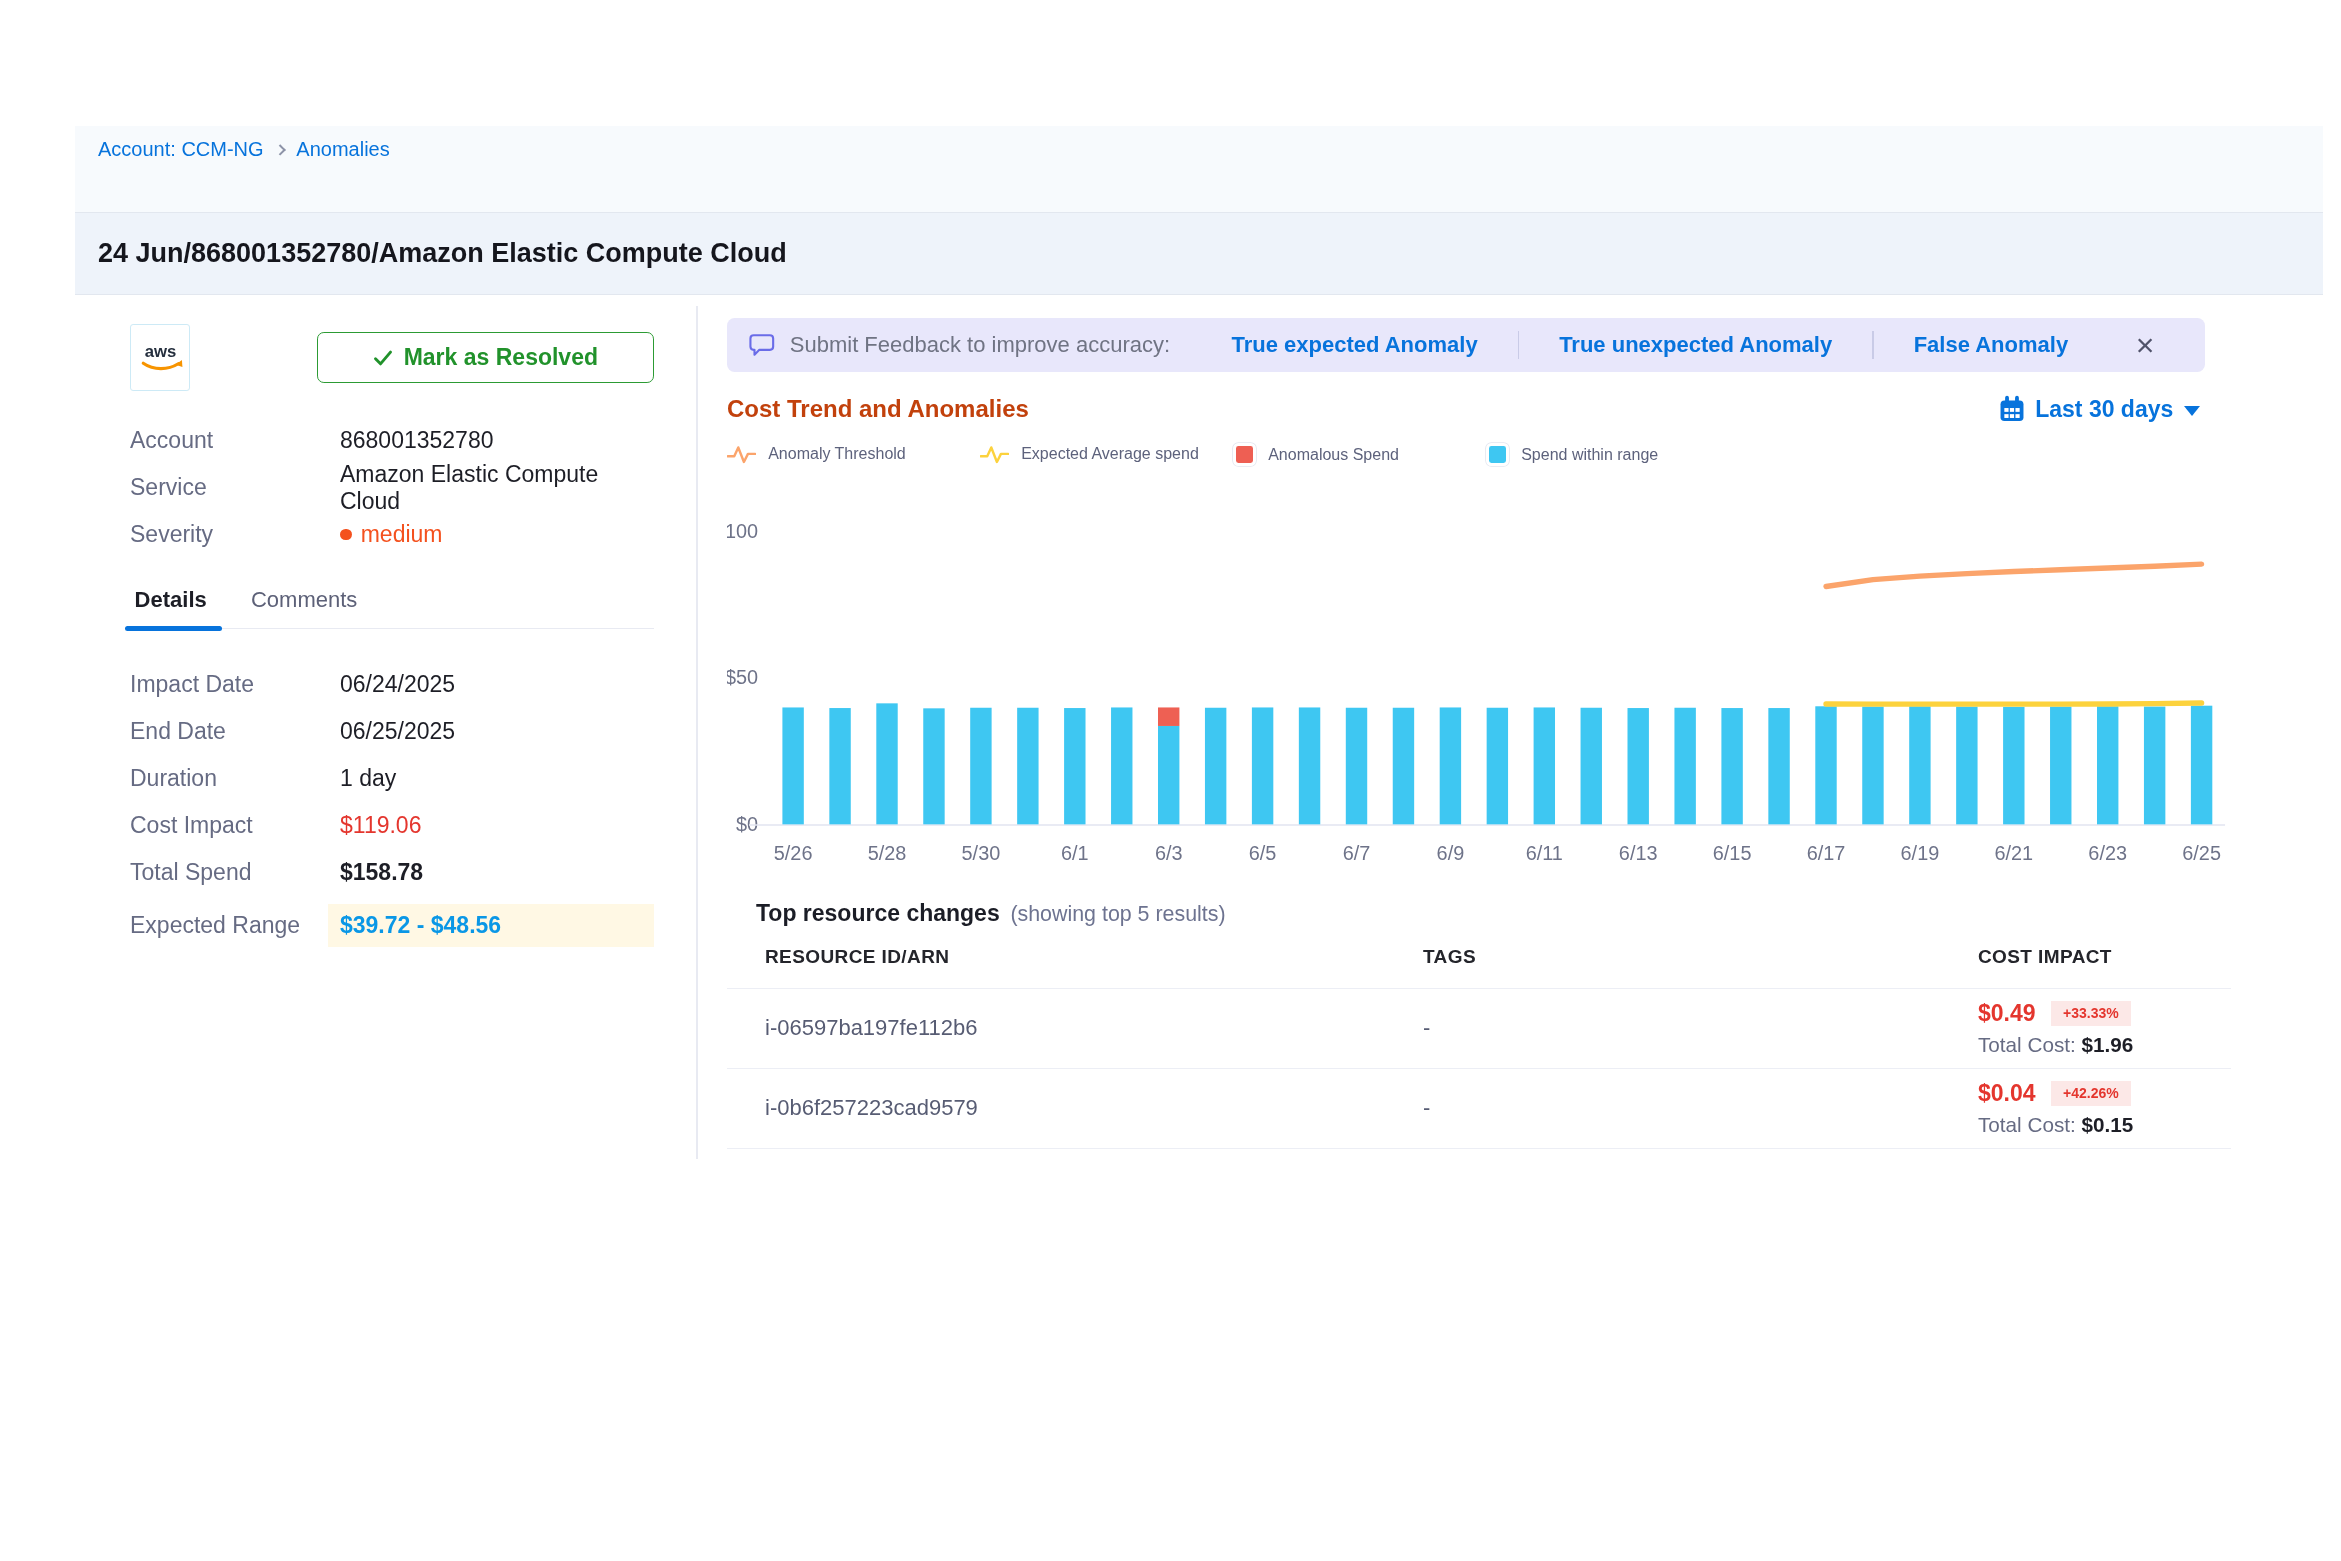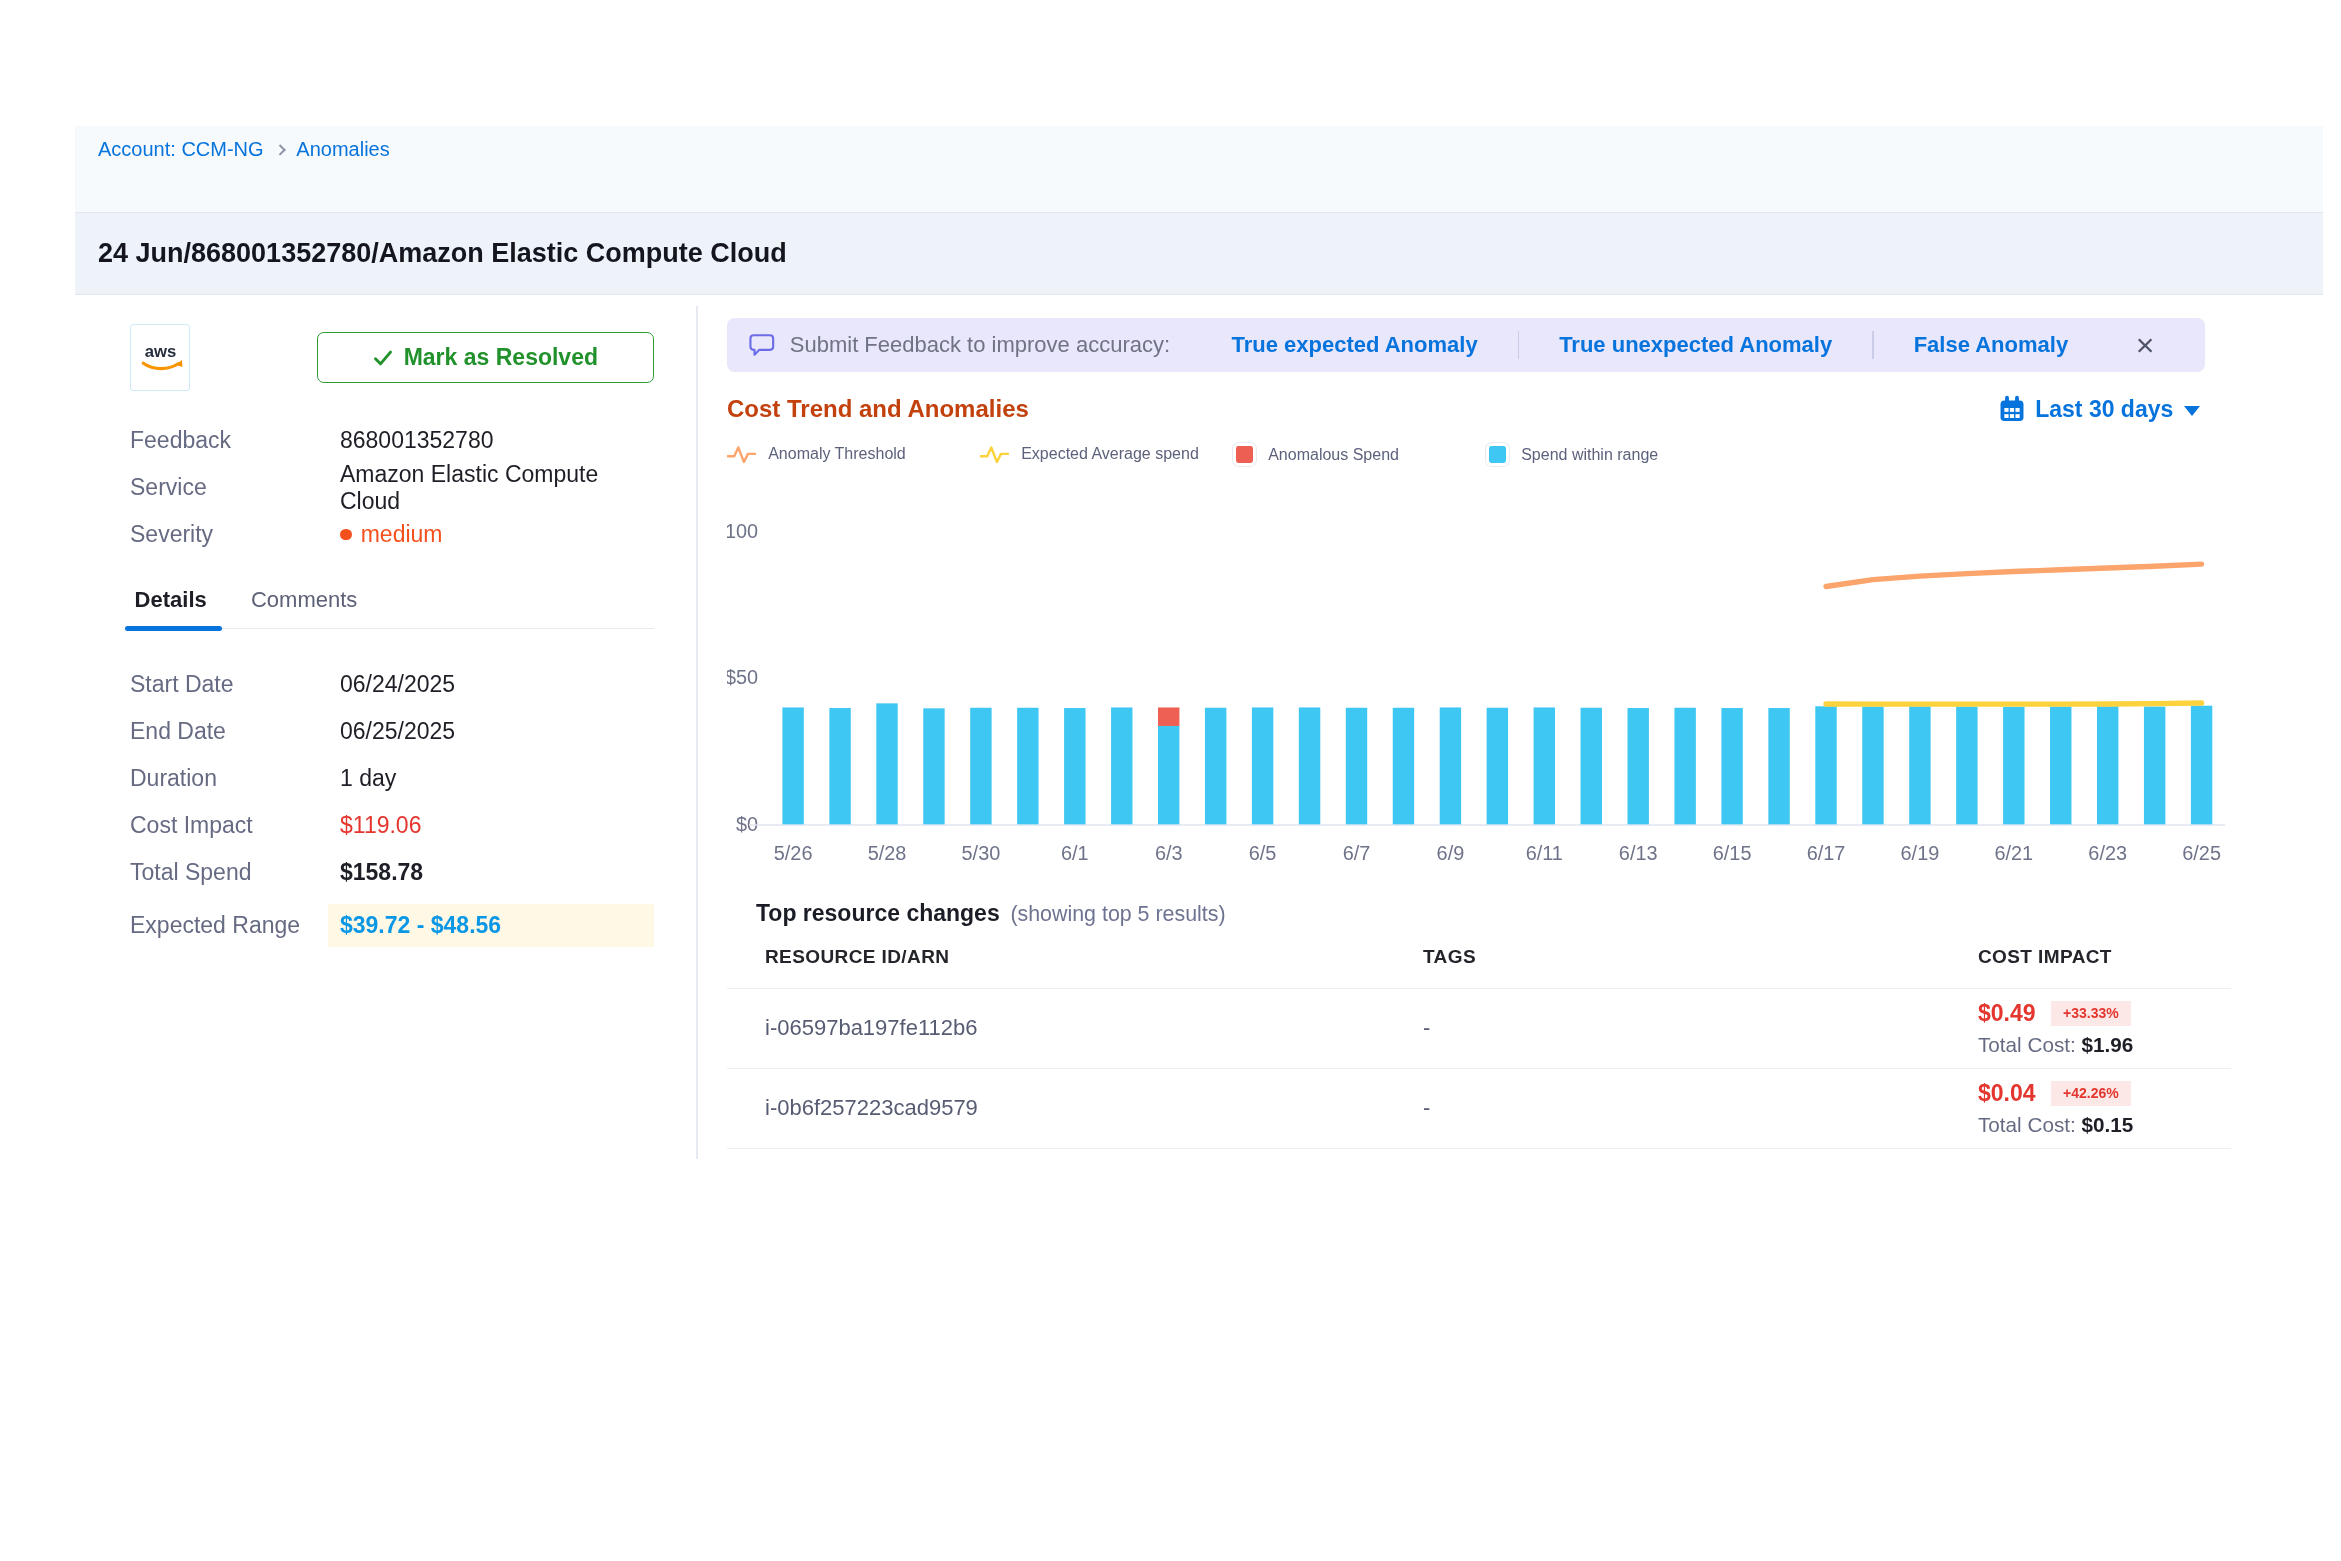--- a/index.html
+++ b/index.html
@@ -122,21 +122,21 @@
       <button class="resolve-btn">
         <svg width="20" height="20" viewBox="0 0 24 24">
           <polyline points="3,13 9,19 21,5" fill="none" stroke="#21922b" stroke-width="3.5" stroke-linecap="round" stroke-linejoin="round"></polyline>
         </svg>
         <span>Mark as Resolved</span>
       </button>
     </div>
 
     <div class="info-rows">
       <div class="info-row">
-        <span class="row-label">Feedback</span>
+        <span class="row-label">Account</span>
         <span class="row-value">868001352780</span>
       </div>
       <div class="info-row">
         <span class="row-label">Service</span>
         <span class="row-value">Amazon Elastic Compute Cloud</span>
       </div>
       <div class="info-row">
         <span class="row-label">Severity</span>
         <span class="severity-val">
           <span class="sev-dot"></span>
@@ -145,21 +145,21 @@
       </div>
     </div>
 
     <div class="tabs">
       <div class="tab active">Details</div>
       <div class="tab">Comments</div>
     </div>
 
     <div class="detail-rows">
       <div class="detail-row">
-        <span class="row-label">Start Date</span>
+        <span class="row-label">Impact Date</span>
         <span class="row-value">06/24/2025</span>
       </div>
       <div class="detail-row">
         <span class="row-label">End Date</span>
         <span class="row-value">06/25/2025</span>
       </div>
       <div class="detail-row">
         <span class="row-label">Duration</span>
         <span class="row-value">1 day</span>
       </div>

